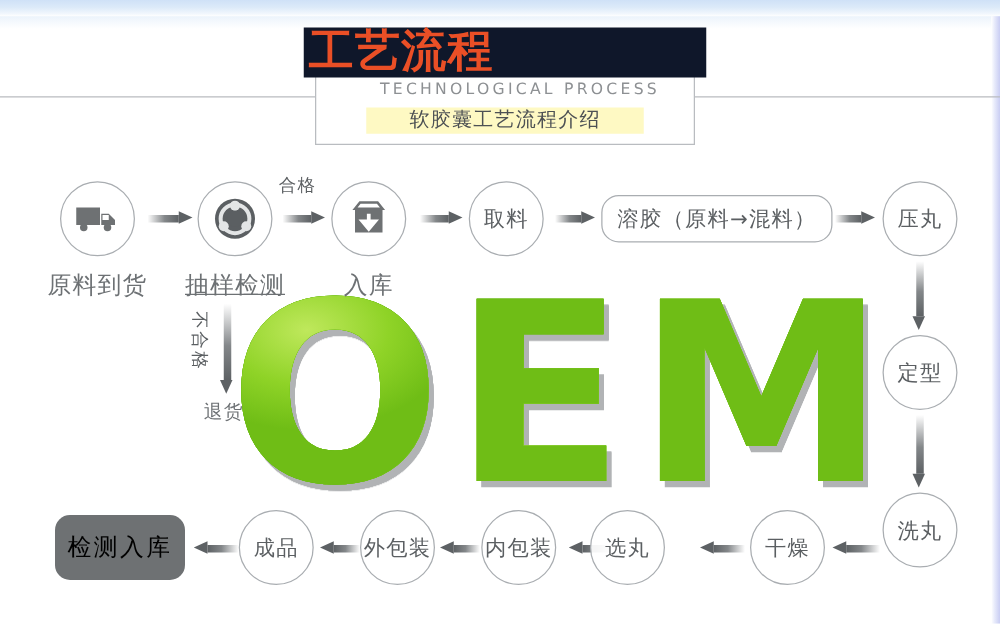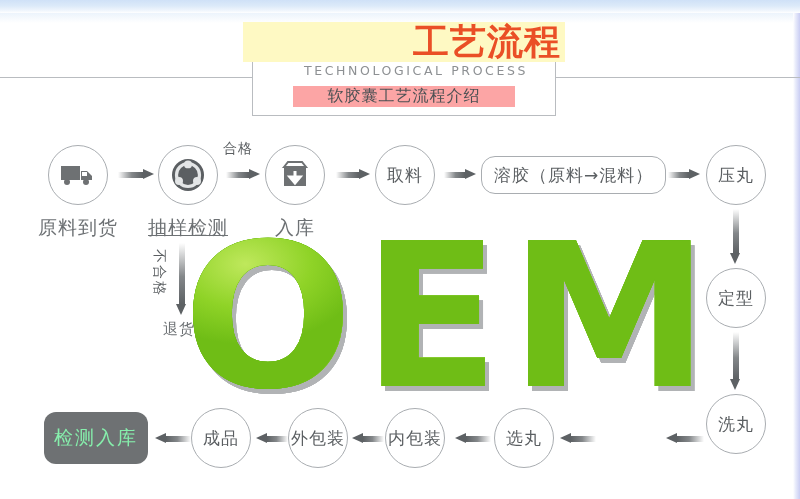--- a/index.html
+++ b/index.html
@@ -31,34 +31,34 @@
   .hdr-box {
     position:absolute; left:9px; top:18px; width:304px; height:76px;
     border:1px solid #b9bcc0;
   }
   .hdr-rule-l, .hdr-rule-r {
     position:absolute; top:55px; height:1px; background:#b9bcc0;
   }
   .hdr-rule-l { left:-243px; width:252px; }
   .hdr-rule-r { left:313px; width:244px; }
   .hdr-title {
-    position:absolute; left:0; top:0; width:322px; text-align:right;
+    position:absolute; left:0; top:0; width:322px; text-align:left;
     font-size:36px; font-weight:bold; color:#ea4f26; letter-spacing:1px;
     line-height:40px; white-space:nowrap;
-    background:#fef9c3; padding:0 4px; z-index:3;
+    background:#0f172a; padding:0 4px; z-index:3;
   }
   .hdr-sub {
     position:absolute; left:12px; top:41px; width:322px; text-align:center;
     font-size:12.5px; color:#8d9093; letter-spacing:2.6px; white-space:nowrap;
     z-index:3;
   }
   .hdr-sub2 {
     position:absolute; left:50px; top:64px; width:222px; text-align:center;
     font-size:16px; color:#4d5154; letter-spacing:1px; white-space:nowrap;
-    background:#fca5a5; padding:0 8px; z-index:3;
+    background:#fef9c3; padding:0 8px; z-index:3;
   }
 
   
   .oem {
     position:absolute; left:183px; top:228px; width:520px; height:180px;
     font-size:200px; font-weight:bold; line-height:178px; letter-spacing:10px;
     white-space:nowrap; 
     background-image:
       radial-gradient(ellipse 120px 80px at 12% 20%, #bfe85c 0%, #8fd327 55%, #6fbd16 100%),
       radial-gradient(ellipse 140px 95px at 42% 70%, #d6f07e 0%, #9ada33 50%, #62b512 100%),
@@ -79,21 +79,21 @@
   .circle {
     width:60px; height:60px; border-radius:50%;
     border:1.4px solid #a9adb1; background:rgba(255,255,255,.92);
   }
   .circle-icon { background:#ffffff; }
   .pill {
     border:1.4px solid #a9adb1; border-radius:14px; background:rgba(255,255,255,.94);
     padding:0 12px; height:38px;
   }
   .dark-pill {
-    background:#6e7173; border-radius:12px; color:#86efac;
+    background:#6e7173; border-radius:12px; color:#000000;
     width:104px; height:52px; font-size:19px; letter-spacing:2px;font-family:Liberation Serif, serif;
   }
   .caption {
     position:absolute; color:#6d7174; font-size:19px; letter-spacing:1px;
     white-space:nowrap; z-index:4; text-align:center;
   }
   .small-label {
     position:absolute; color:#5b5f62; font-size:14px; letter-spacing:1px;
     white-space:nowrap; z-index:5;
   }
@@ -261,26 +261,27 @@
       <span class="head"></span>
   </div>
 
   <div class="node circle" style="left:385px; top:408px;">内包装</div>
 
   <div class="arrow-l" style="left:455px; top:433px; width:36px;">
     <span class="shaft"></span>
       <span class="head"></span>
   </div>
 
-  <div class="node circle" style="left:494px; top:408px;">选丸</div>
+  <div class="node circle" style="left:472px; top:408px;">选丸</div>
 
   <div class="arrow-l" style="left:560px; top:433px; width:36px;">
     <span class="shaft"></span>
       <span class="head"></span>
   </div>
 
+  <div class="node circle" style="left:600px; top:408px;">干燥</div>
 
   <div class="arrow-l" style="left:666px; top:433px; width:38px;">
     <span class="shaft"></span>
       <span class="head"></span>
   </div>
 
 </div>
 
 </body></html>

